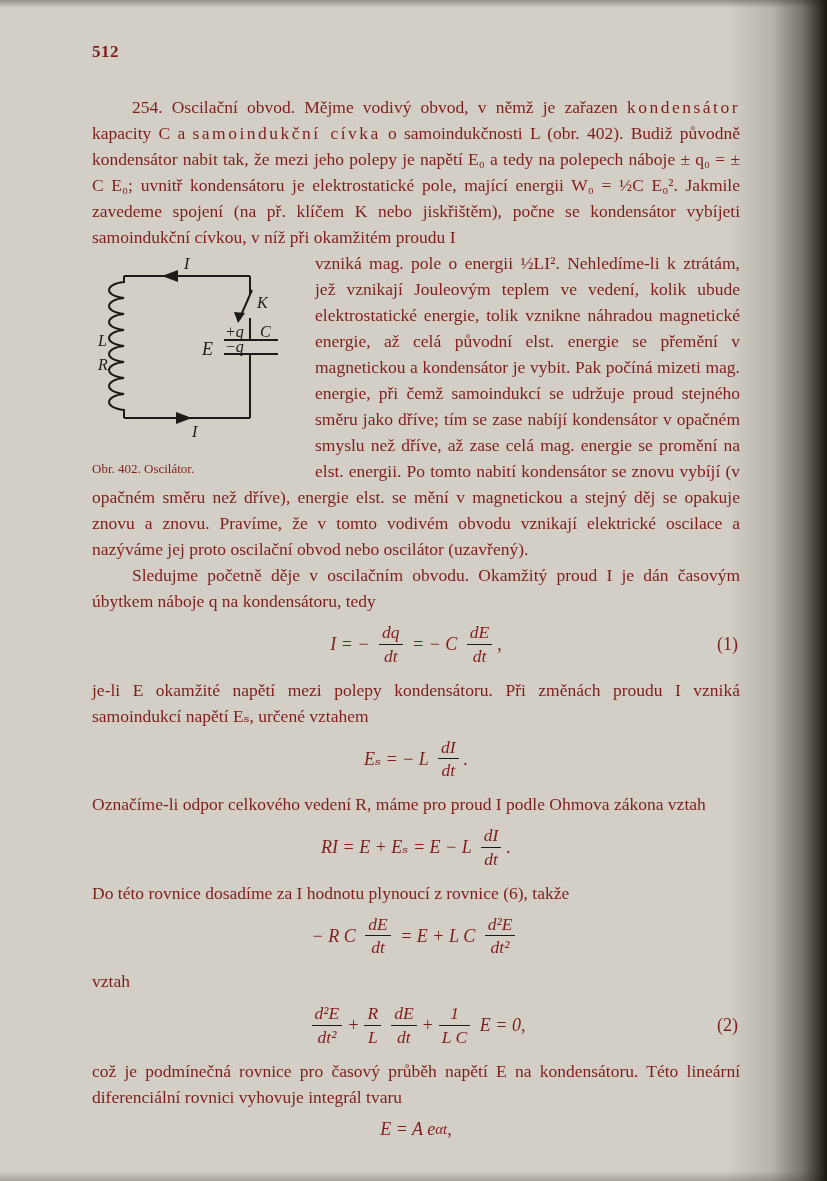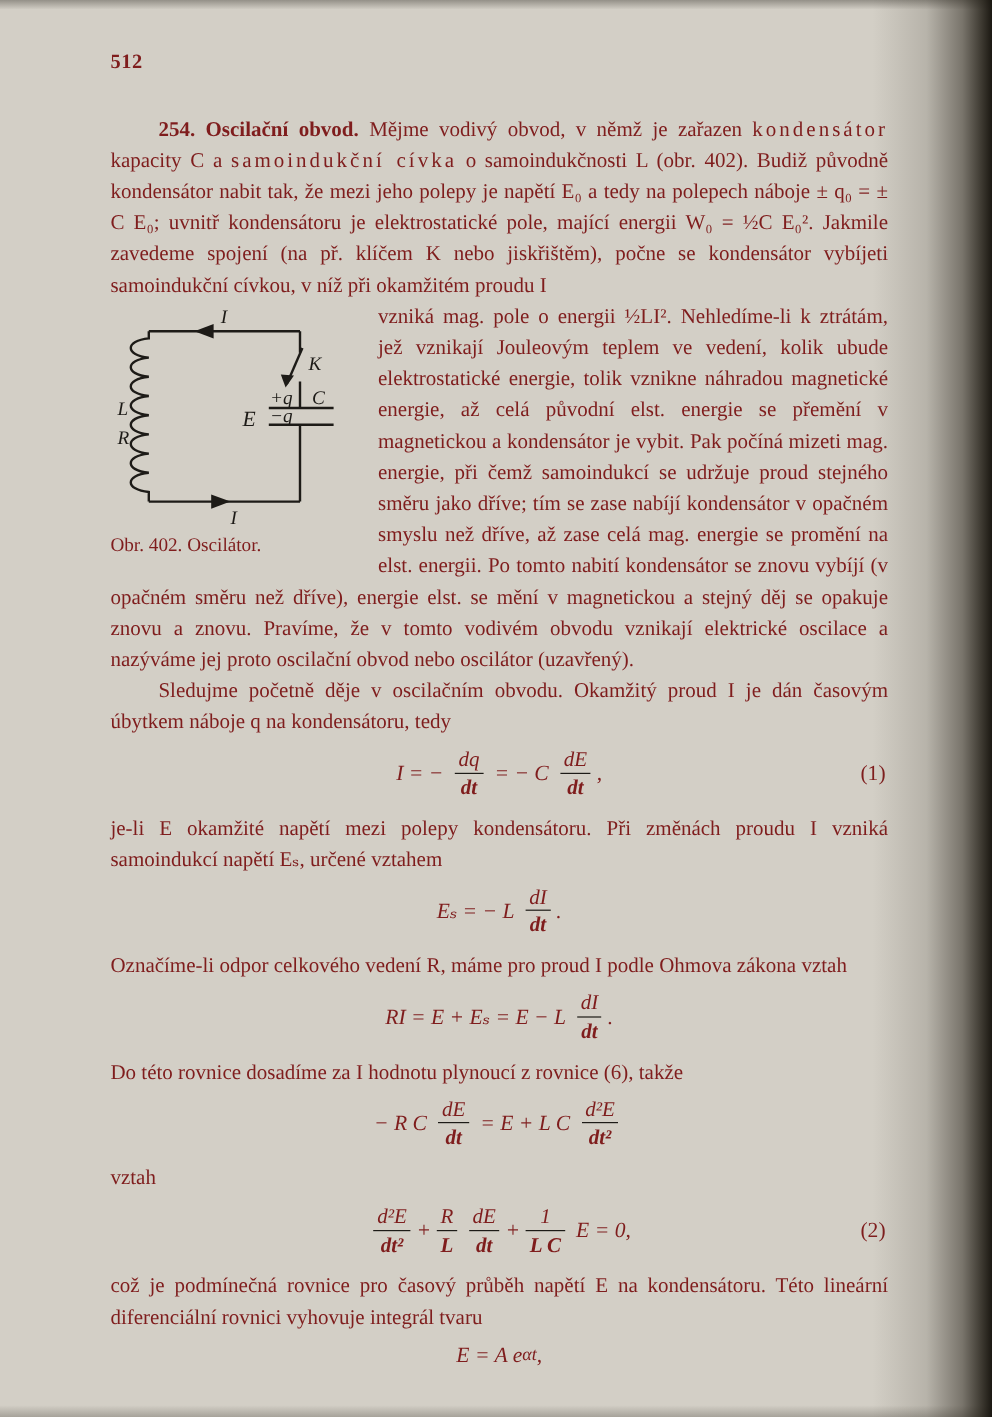--- a/index.html
+++ b/index.html
@@ -4,31 +4,31 @@
 <style>
   * { margin:0; padding:0; box-sizing:border-box; }
   html,body { width:827px; height:1181px; }
   body { font-family:"Liberation Serif","DejaVu Serif",serif; background:#8f8b83; }
   .page { position:relative; width:827px; height:1181px; background:#d3cfc6; color:#7f1d1d; overflow:hidden; }
   .content { position:absolute; left:92px; top:42px; width:648px; }
   .pagenum { font-weight:bold; font-size:17px; letter-spacing:0.5px; }
   .body-text { margin-top:32px; font-size:17.5px; line-height:26px; text-align:justify; }
   p.para { text-indent:40px; }
   p.noindent { text-indent:0; }
-  .heading { font-weight:bold; }
+  .heading { font-weight:normal; }
   .sperr { letter-spacing:2.5px; }
   .it { }
   .fig { float:left; width:207px; margin:6px 16px 0 0; text-align:left; text-indent:0; }
   .fig svg { display:block; }
-  .fig figcaption { font-size:16px; line-height:22px; margin-top:4px; }
+  .fig figcaption { font-size:13px; line-height:22px; margin-top:18px; }
   .eq-row { position:relative; text-align:center; margin:7px 0 9px 0; font-size:18px; font-style:italic; text-indent:0; line-height:24px; }
   .eq-center { display:inline-flex; align-items:center; }
   .frac { display:inline-flex; flex-direction:column; vertical-align:middle; margin:0 5px; text-align:center; line-height:1.3; font-size:17.5px; }
   .frac .num { border-bottom:1.4px solid #1d1b17; padding:0 3px; }
-  .frac .den { padding:0 3px;font-weight:bold; }
+  .frac .den { padding:0 3px; }
   .m { white-space:pre; }
   .eq-num { position:absolute; right:2px; top:50%; transform:translateY(-50%); font-style:normal; }
   .shadow-right { position:absolute; top:0; right:0; width:100px; height:100%;
     background:linear-gradient(to right, rgba(58,53,43,0) 0%, rgba(58,53,43,0.18) 45%, rgba(47,42,33,0.55) 75%, rgba(36,32,24,0.88) 92%, rgba(22,19,13,0.98) 100%);
     pointer-events:none; }
   .shadow-top { position:absolute; top:0; left:0; width:100%; height:8px;
     background:linear-gradient(to bottom, rgba(30,27,20,0.35), rgba(30,27,20,0)); pointer-events:none; }
   .shadow-bottom { position:absolute; bottom:0; left:0; width:100%; height:10px;
     background:linear-gradient(to top, rgba(30,27,20,0.25), rgba(30,27,20,0)); pointer-events:none; }
 </style>

